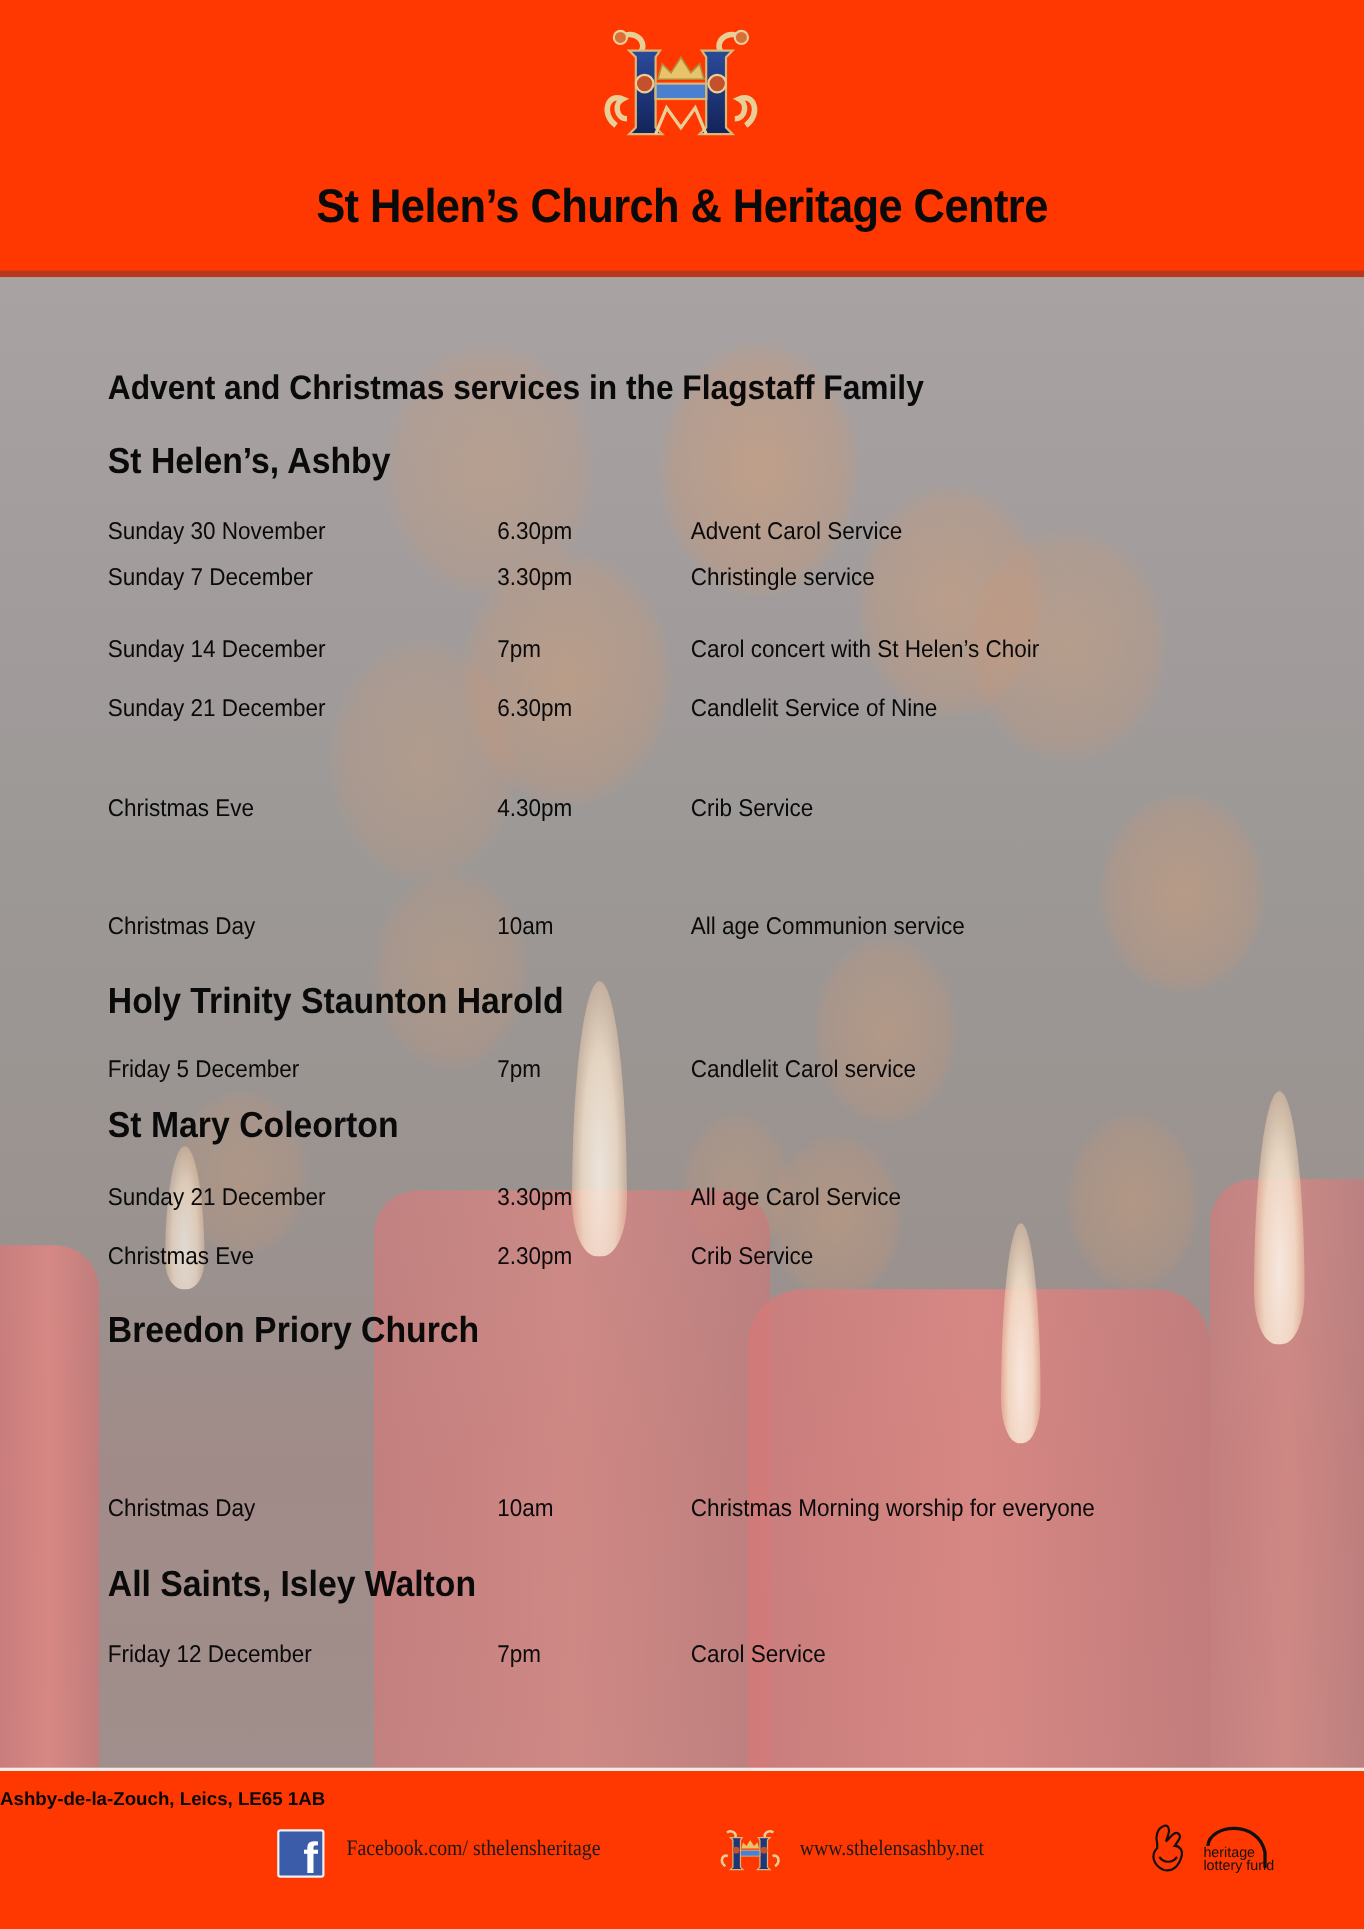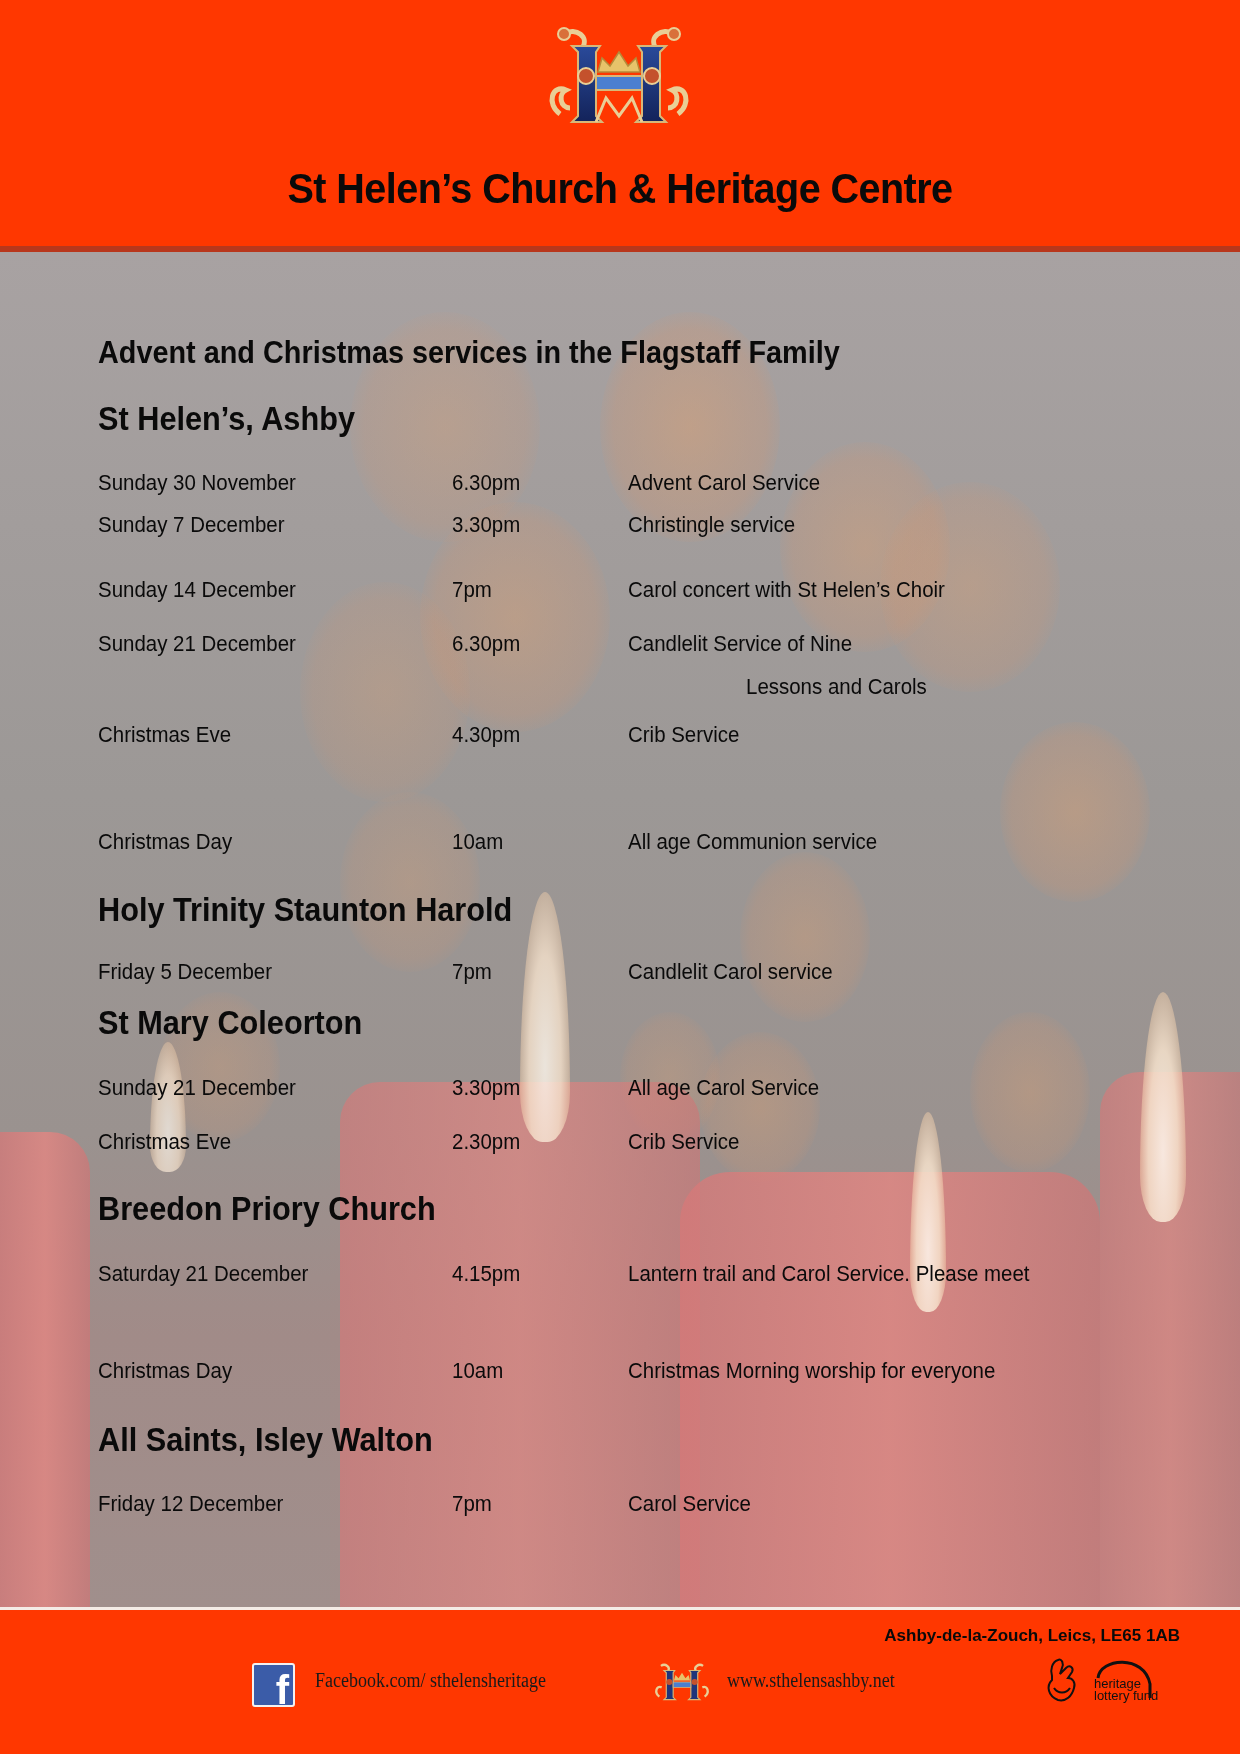--- a/index.html
+++ b/index.html
@@ -26,21 +26,21 @@
   .row { position: absolute; left: 0; height: 30px; width: 1240px; font-size: 22px; font-weight: normal; white-space: nowrap; }
   .row span { position: absolute; top: 0; transform-origin: left center; transform: scaleX(0.93); }
   .c-date { left: 98px; }
   .c-time { left: 452px; }
   .c-event { left: 628px; }
   .c-cont { left: 746px; }
 
   
   .footer-rule { position: absolute; left: 0; top: 1607px; width: 1240px; height: 3px; background: #f4ece6; }
   .footer { position: absolute; left: 0; top: 1610px; width: 1240px; height: 144px; background: #ff3700; }
-  .address { position: absolute; left: 0; top: 1626px; width: 1180px; text-align: right; font-size: 17px; font-weight: bold; }
+  .address { position: absolute; left: 0; top: 1626px; width: 1180px; text-align: left; font-size: 17px; font-weight: bold; }
   .fb-icon { position: absolute; left: 252px; top: 1663px; width: 43px; height: 44px; background: #3b5ca8; border: 2px solid #f2f2f2; border-radius: 3px; color: #fff; font-family: "Liberation Sans", sans-serif; font-weight: bold; font-size: 40px; text-align: right; padding-right: 4px; line-height: 50px; overflow: hidden; }
   .fb-text { position: absolute; left: 315px; top: 1669px; font-family: "Liberation Serif", serif; font-size: 20px; color: #1a1a1a; transform-origin: left center; transform: scaleX(0.9); white-space: nowrap; }
   .mini-crest { position: absolute; left: 654px; top: 1661px; width: 56px; height: 42px; }
   .web-text { position: absolute; left: 727px; top: 1669px; font-family: "Liberation Serif", serif; font-size: 20px; color: #1a1a1a; transform-origin: left center; transform: scaleX(0.9); white-space: nowrap; }
   .hlf-logo { position: absolute; left: 1044px; top: 1654px; width: 124px; height: 52px; }
 </style>
 </head>
 <body>
 
 <div class="header"></div>
@@ -114,23 +114,20 @@
   <div class="row" style="top:577px">
     <span class="c-date">Sunday 14 December</span>
     <span class="c-time">7pm</span>
     <span class="c-event">Carol concert with St Helen’s Choir</span>
   </div>
   <div class="row" style="top:631px">
     <span class="c-date">Sunday 21 December</span>
     <span class="c-time">6.30pm</span>
     <span class="c-event">Candlelit Service of Nine</span>
   </div>
-  <div class="row" style="top:674px">
-    <span class="c-cont">Lessons and Carols</span>
-  </div>
   <div class="row" style="top:722px">
     <span class="c-date">Christmas Eve</span>
     <span class="c-time">4.30pm</span>
     <span class="c-event">Crib Service</span>
   </div>
   <div class="row" style="top:829px">
     <span class="c-date">Christmas Day</span>
     <span class="c-time">10am</span>
     <span class="c-event">All age Communion service</span>
   </div>
@@ -148,25 +145,20 @@
     <span class="c-time">3.30pm</span>
     <span class="c-event">All age Carol Service</span>
   </div>
   <div class="row" style="top:1129px">
     <span class="c-date">Christmas Eve</span>
     <span class="c-time">2.30pm</span>
     <span class="c-event">Crib Service</span>
   </div>
 
   <div class="venue" style="top:1190px">Breedon Priory Church</div>
-  <div class="row" style="top:1261px">
-    <span class="c-date">Saturday 21 December</span>
-    <span class="c-time">4.15pm</span>
-    <span class="c-event">Lantern trail and Carol Service. Please meet</span>
-  </div>
   <div class="row" style="top:1358px">
     <span class="c-date">Christmas Day</span>
     <span class="c-time">10am</span>
     <span class="c-event">Christmas Morning worship for everyone</span>
   </div>
 
   <div class="venue" style="top:1421px">All Saints, Isley Walton</div>
   <div class="row" style="top:1491px">
     <span class="c-date">Friday 12 December</span>
     <span class="c-time">7pm</span>

